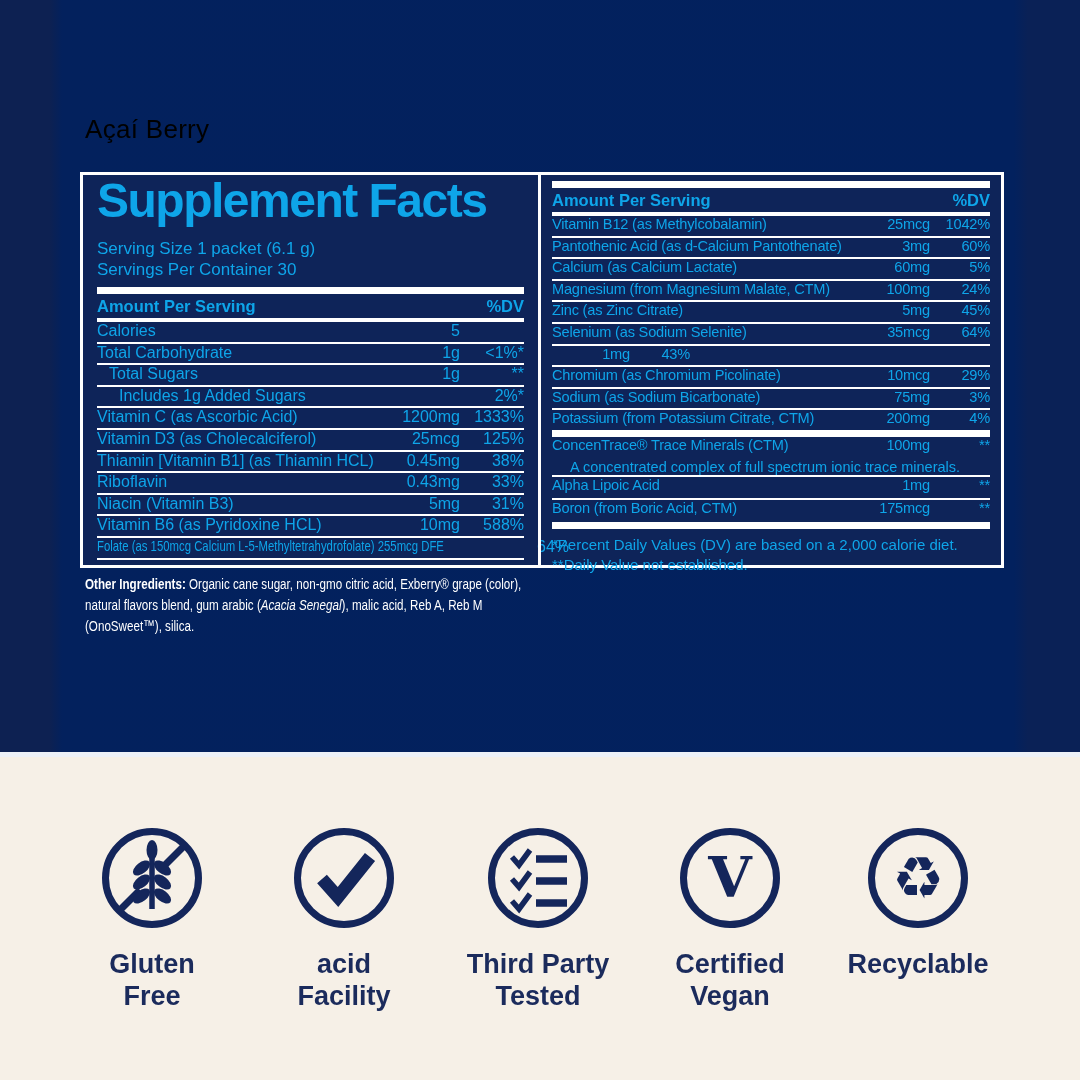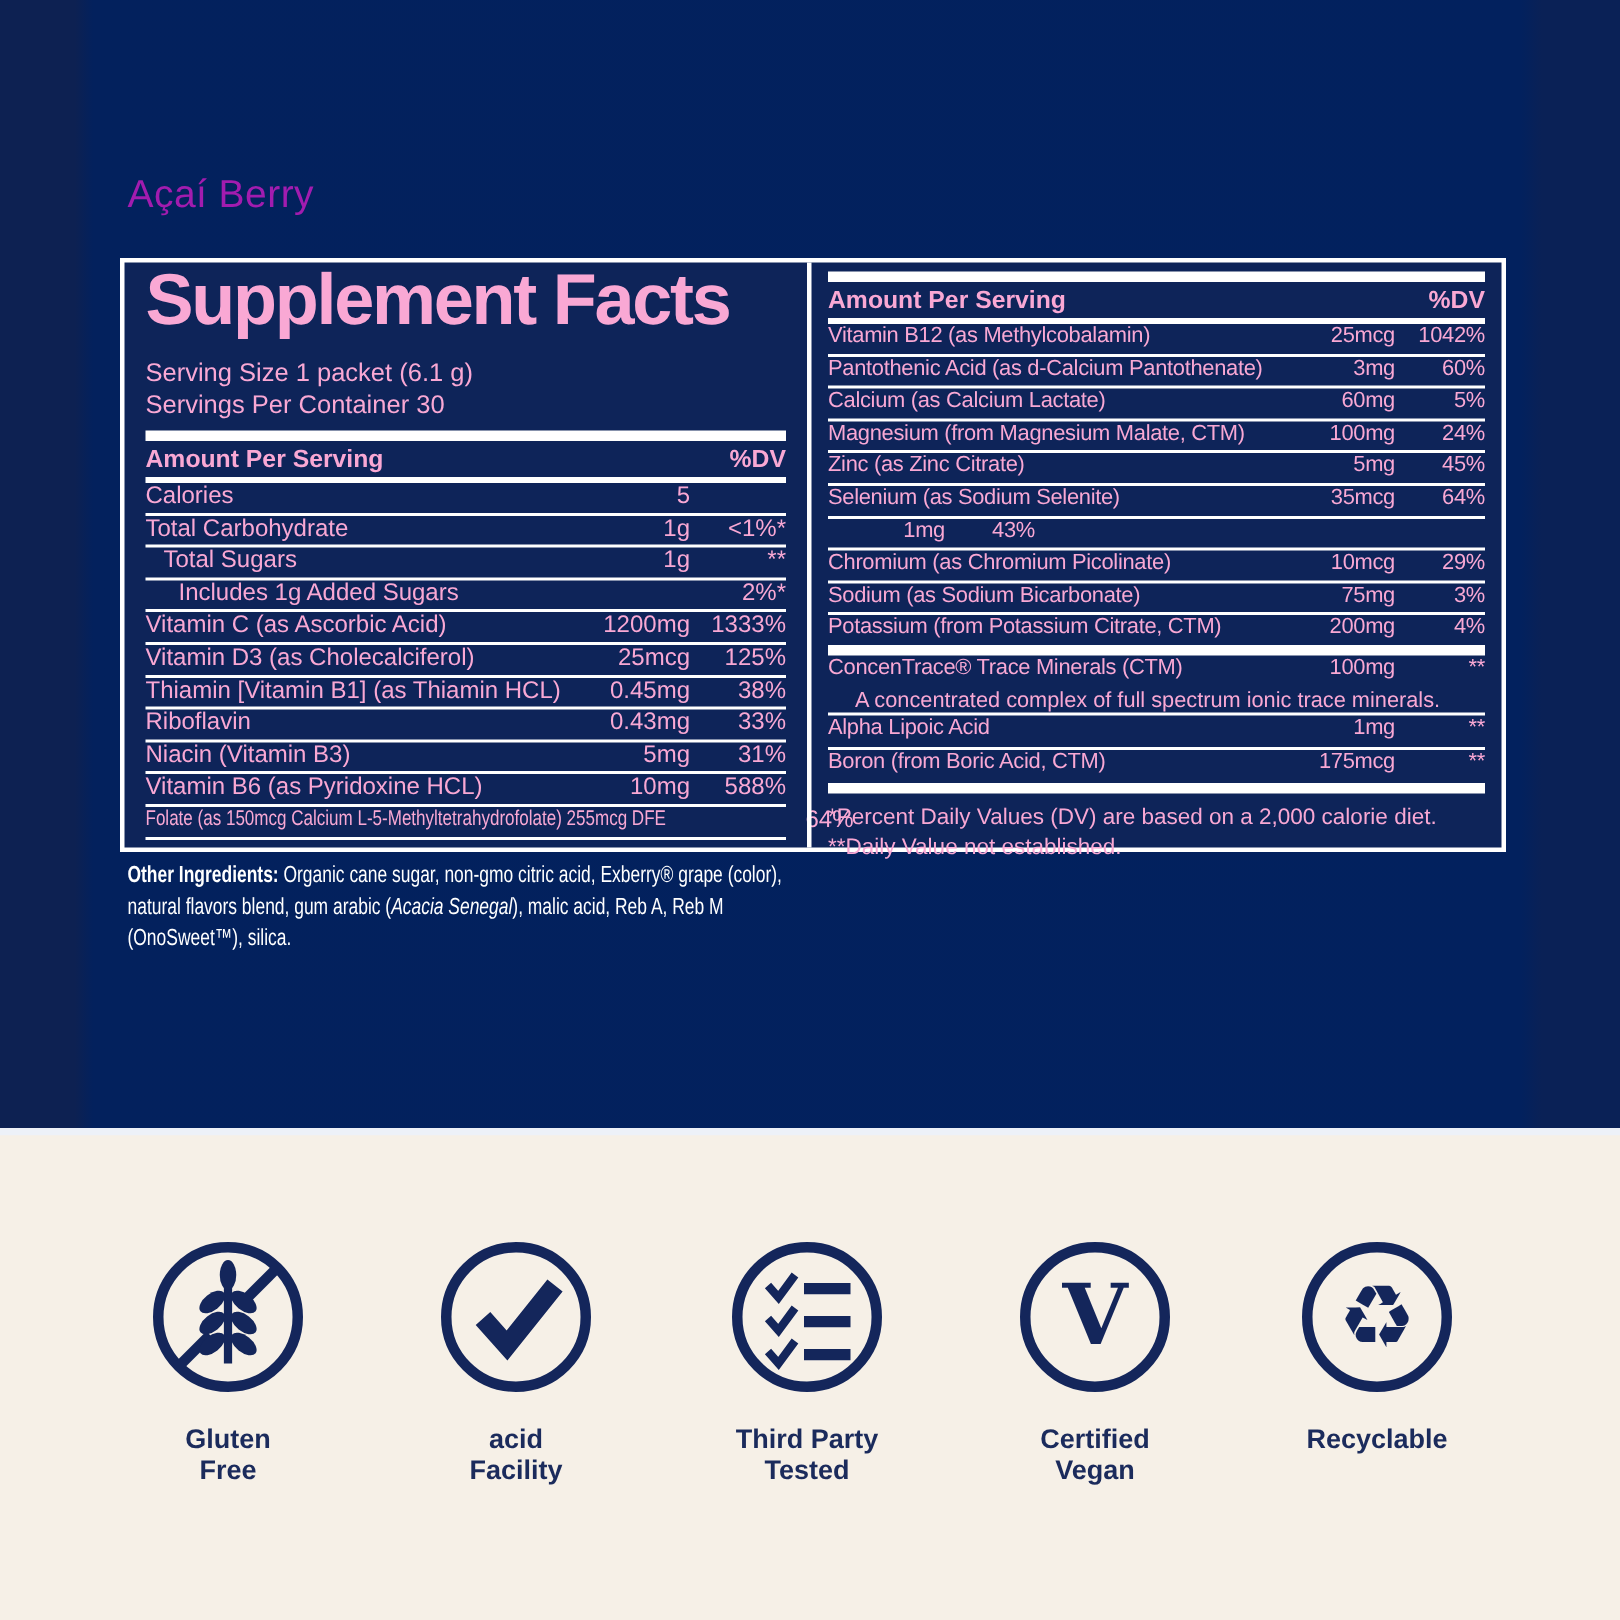--- a/index.html
+++ b/index.html
@@ -4,26 +4,26 @@
 <style>
   html,body{margin:0;padding:0;}
   body{width:1080px;height:1080px;position:relative;font-family:"Liberation Sans",sans-serif;overflow:hidden;background:#f6f0e7;}
 
   
   .navy-section{position:absolute;left:0;top:0;width:1080px;height:752px;
     background:linear-gradient(90deg,#0d2152 0px,#0d2152 50px,#03215d 62px,#02215e 1014px,#0a2156 1028px,#0a2156 1080px);}
   .light-strip{position:absolute;left:0;top:752px;width:1080px;height:5px;background:#edf1f8;}
   .cream-section{position:absolute;left:0;top:757px;width:1080px;height:323px;background:#f6f0e7;}
 
-  .flavor-title{position:absolute;left:85px;top:114px;color:#a21caf;font-size:26px;letter-spacing:.3px;}
+  .flavor-title{position:absolute;left:85px;top:114px;color:#000000;font-size:26px;letter-spacing:.3px;}
 
   
   .label-box{position:absolute;left:80px;top:172px;width:918px;height:390px;border:3px solid #ffffff;background:#0e2459;}
   .v-divider{position:absolute;left:455px;top:0;bottom:0;width:3px;background:#ffffff;}
-  .col{position:absolute;top:0;height:100%;box-sizing:border-box;color:#f9a8d4;}
+  .col{position:absolute;top:0;height:100%;box-sizing:border-box;color:#0ea5e9;}
   .col-left{left:0;width:455px;padding:0 14px;}
   .col-right{left:458px;right:0;padding:0 11px;}
 
   .sf-title{font-size:48px;font-weight:bold;letter-spacing:-1.5px;line-height:44px;margin-top:4px;white-space:nowrap;}
   .serv{font-size:17px;line-height:21px;}
   .serv.first{margin-top:15px;}
   .bar{background:#ffffff;}
   .bar.thick{height:7px;}
   .bar.med{height:4px;}
   .mt6{margin-top:6px;} .mt7{margin-top:7px;}
@@ -49,21 +49,21 @@
   .oi{position:absolute;left:85px;top:573px;width:640px;color:#ffffff;font-size:15.5px;line-height:21px;
       transform:scaleX(0.75);transform-origin:0 0;}
   .oi .line{white-space:nowrap;}
   .oi b{font-weight:bold;}
   .oi i{font-style:italic;}
 
   
   .badge{position:absolute;top:828px;width:190px;display:flex;flex-direction:column;align-items:center;}
   .badge .circle{width:86px;height:86px;border:7px solid #14265b;border-radius:50%;
       display:flex;align-items:center;justify-content:center;box-sizing:content-box;}
-  .badge .badge-label{margin-top:21px;font-weight:bold;color:#1b2b5c;font-size:18px;line-height:1.17;text-align:center;}
+  .badge .badge-label{margin-top:21px;font-weight:bold;color:#1b2b5c;font-size:27px;line-height:1.17;text-align:center;}
   .badge .badge-label span{display:block;}
   .glyph-v{font-family:"DejaVu Serif",serif;font-weight:bold;font-size:56px;color:#14265b;line-height:1;margin-top:-2px;}
   .glyph-recycle{font-family:"DejaVu Sans",sans-serif;font-size:58px;color:#14265b;line-height:1;}
 </style>
 </head>
 <body>
 
 <div class="navy-section"></div>
 <div class="light-strip"></div>
 <div class="cream-section"></div>

